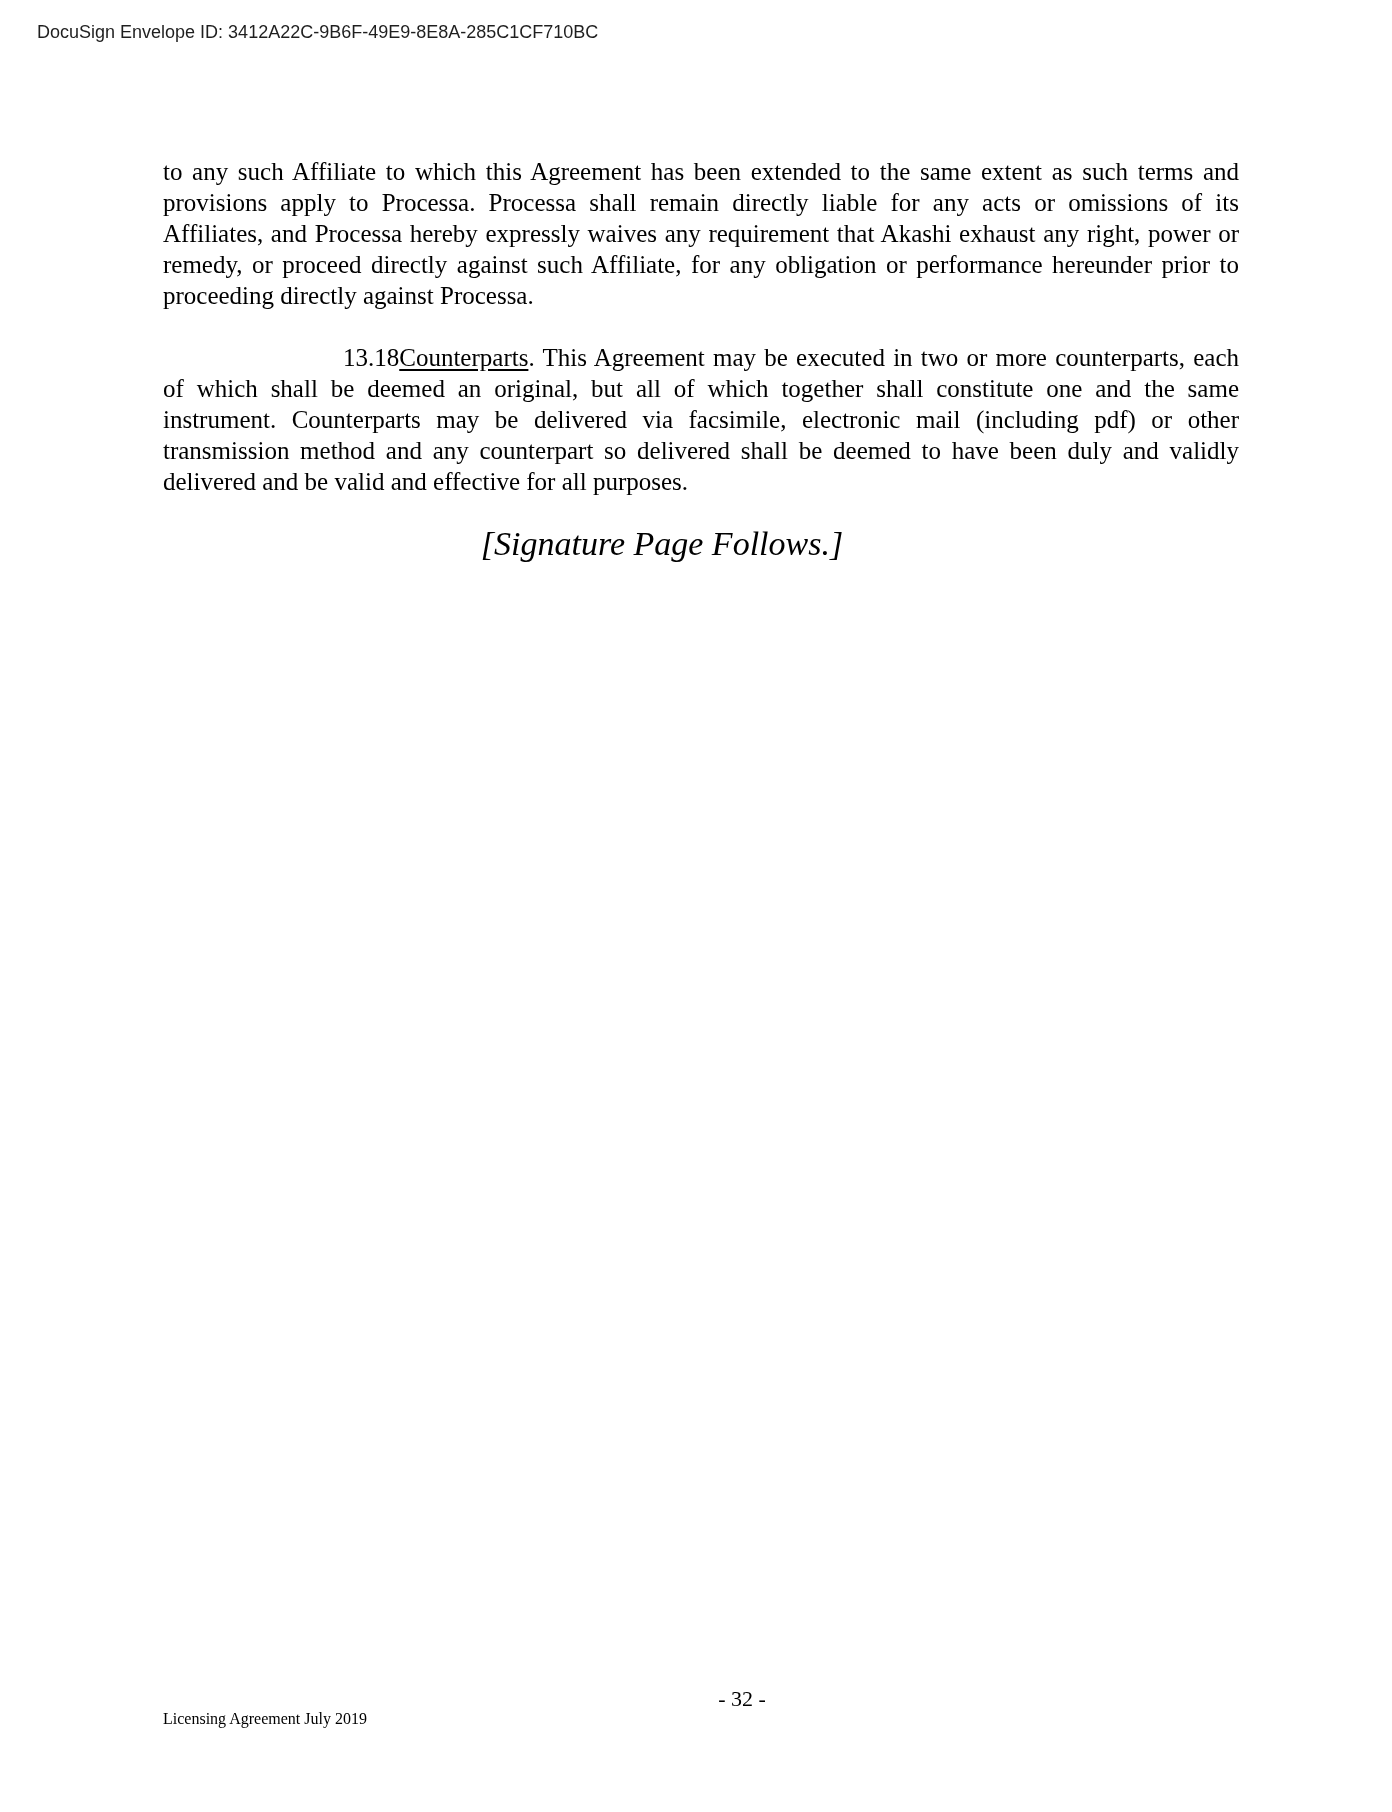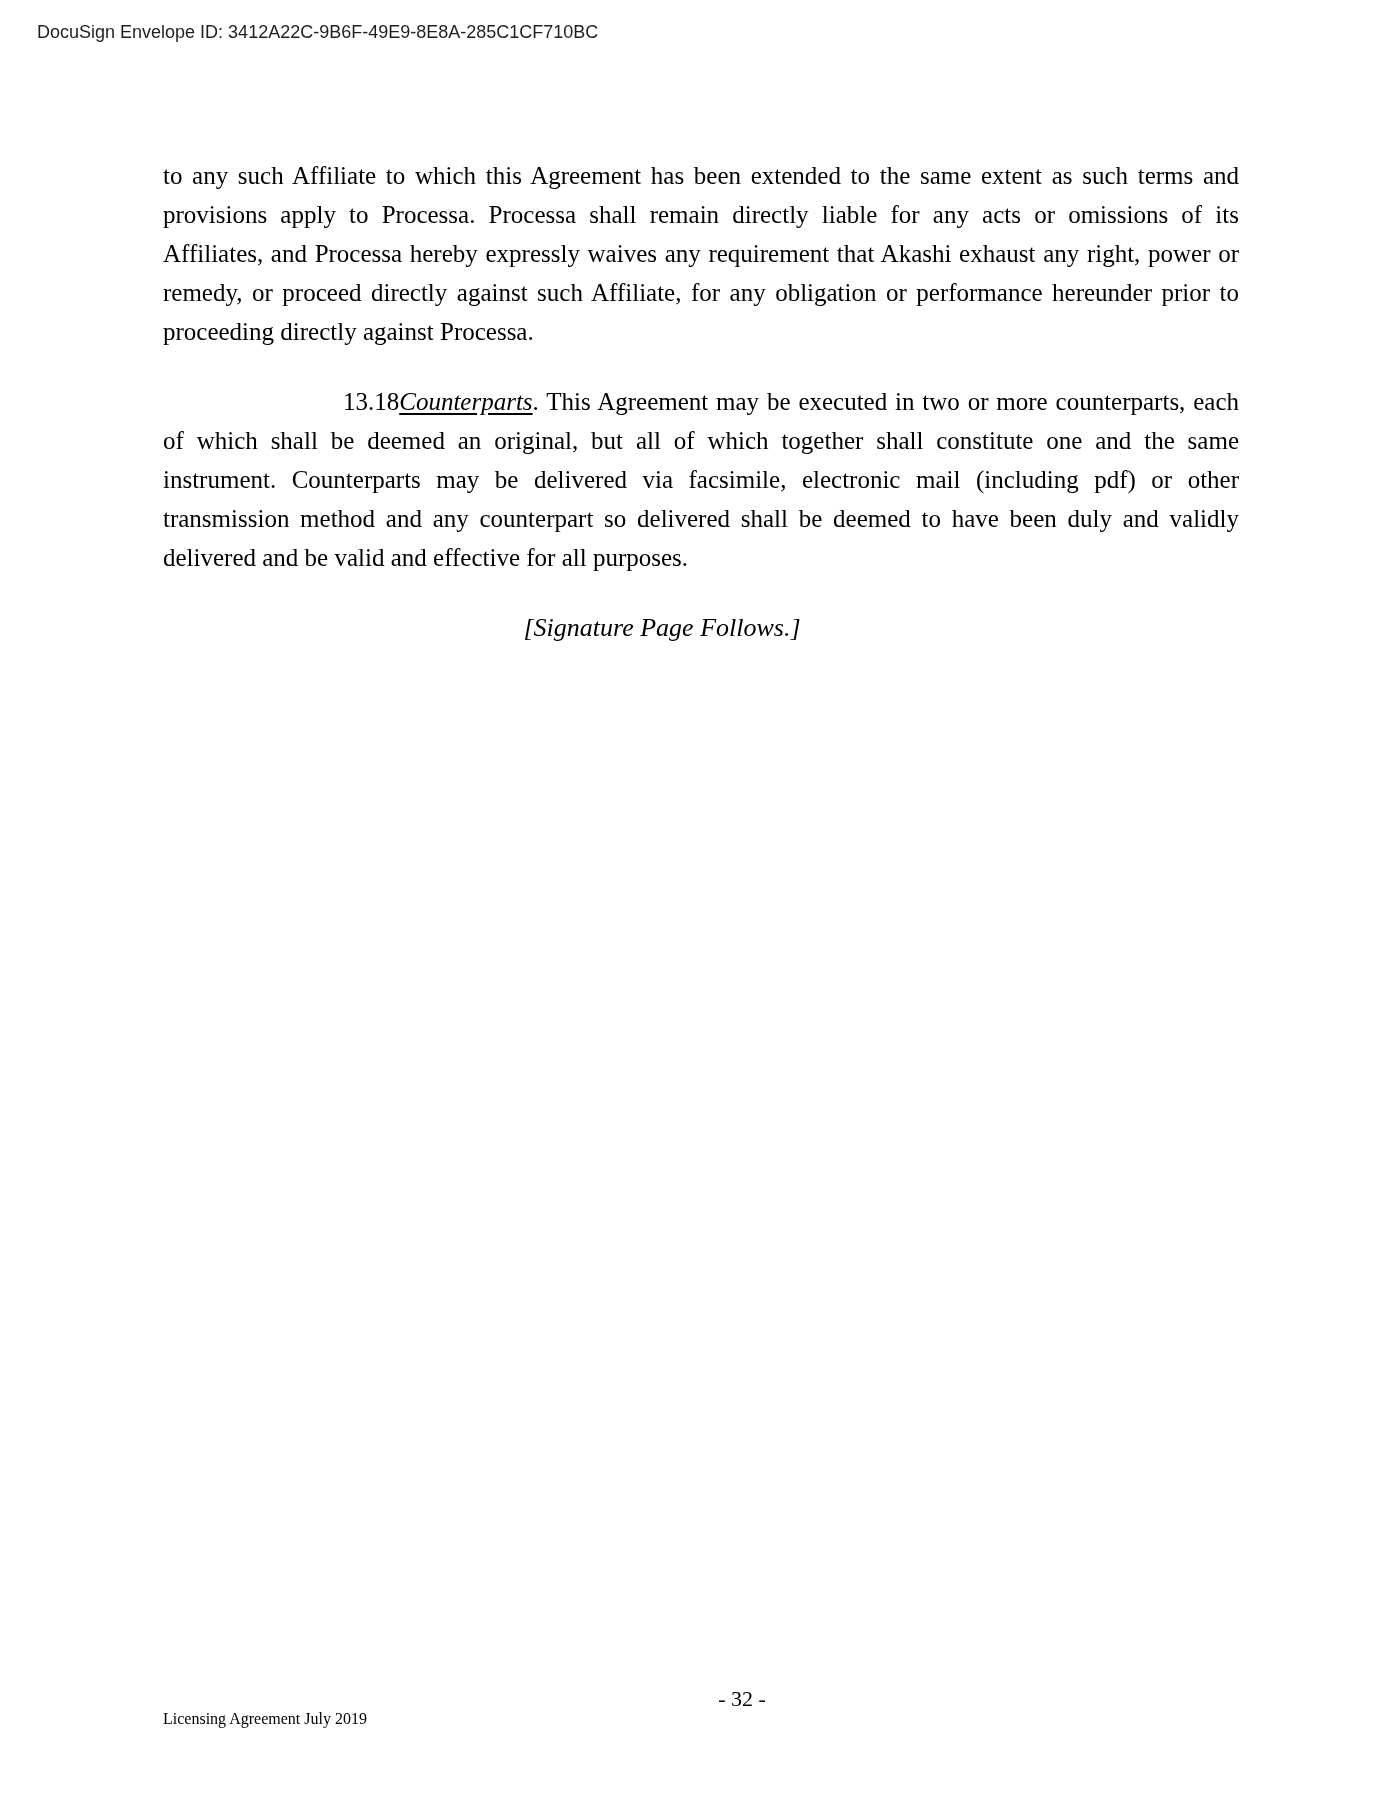--- a/index.html
+++ b/index.html
@@ -25,44 +25,43 @@
     line-height: 22px;
     color: #1f1f1f;
     white-space: nowrap;
   }
   .content {
     position: absolute;
     left: 163px;
     top: 156px;
     width: 1076px;
     font-size: 25px;
-    line-height: 39px;
+    line-height: 31px;
     text-align: justify;
   }
   .content p {
     margin: 0;
   }
   .content p + p {
     margin-top: 31px;
   }
   .para-counterparts {
     text-indent: 180px;
   }
   .sec-num {
   }
   .sec-heading {
     text-decoration: underline;
     text-underline-offset: 3px;
-    font-style: italic;
   }
   .signature-note {
     text-align: center;
     text-indent: 0;
     font-style: italic;
-    font-size: 26px;
+    font-size: 34px;
     transform: translateX(-39px);
   }
   .page-number {
     position: absolute;
     left: 0;
     top: 1687px;
     width: 1392px;
     text-align: center;
     font-size: 22px;
     line-height: 24px;

